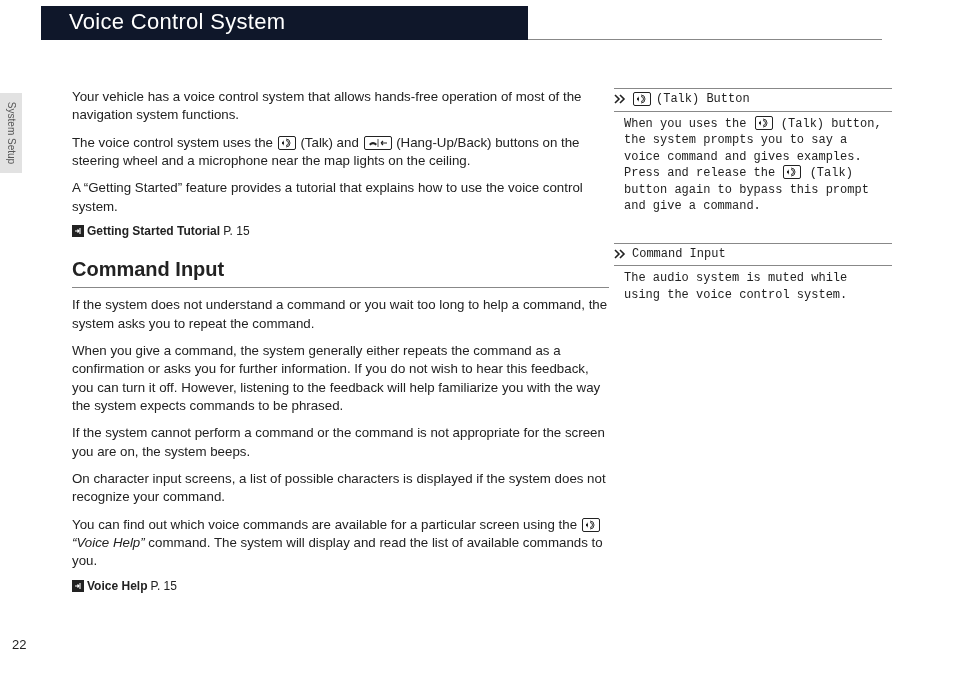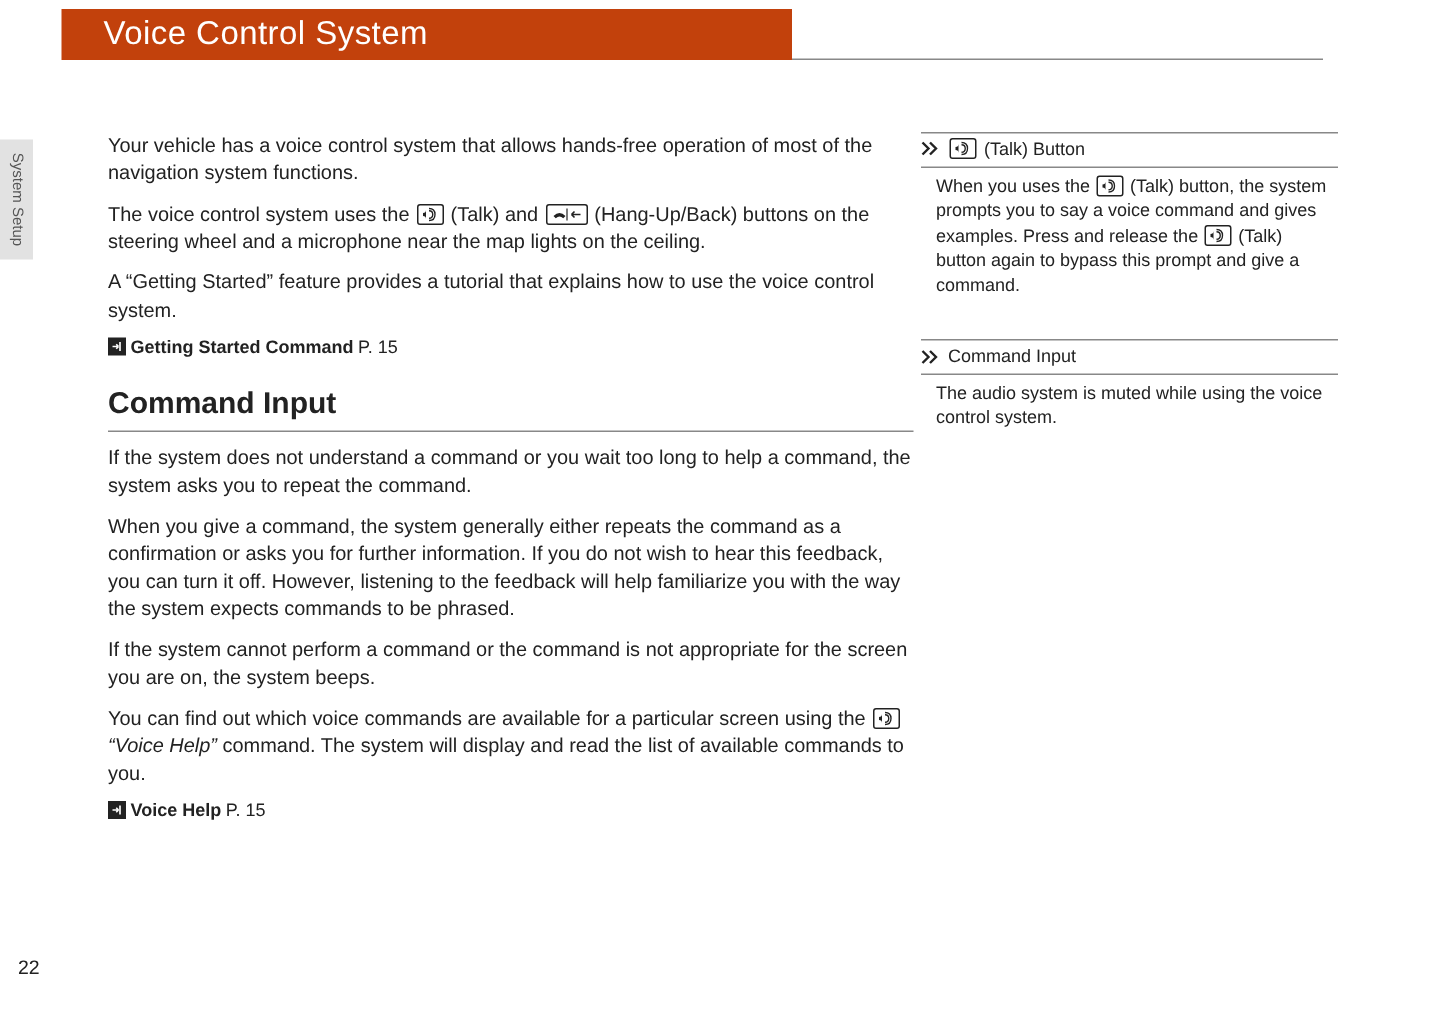--- a/index.html
+++ b/index.html
@@ -21,21 +21,21 @@
   }
   .title-bar {
     position: absolute;
     left: 41px;
     top: 6px;
     height: 34px;
     display: flex;
     align-items: stretch;
   }
   .title-dark {
-    background: #c2410c;
+    background: #0f172a;
     color: #fff;
     font-size: 22px;
     font-weight: 300;
     letter-spacing: 0.3px;
     padding: 4px 22px 6px 28px;
     width: 487px;
     box-sizing: border-box;
     display: flex;
     align-items: center;
   }
@@ -92,20 +92,21 @@
     border-top: 1px solid #888;
     margin: 0 0 8px 0;
   }
   .side-col {
     position: absolute;
     left: 614px;
     top: 88px;
     width: 278px;
     font-size: 12px;
     line-height: 1.38;
+    font-family: Liberation Mono, monospace;
   }
   .side-head {
     display: flex;
     align-items: center;
     gap: 4px;
     border-top: 1px solid #888;
     border-bottom: 1px solid #888;
     padding: 2px 0 3px 0;
     margin-bottom: 4px;
   }
@@ -184,30 +185,31 @@
           </svg>
         </span><span> (Hang-Up/Back) buttons on the steering wheel and a microphone near the map lights on the ceiling.</span>
   </p>
   <p>A “Getting Started” feature provides a tutorial that explains how to use the voice control system.</p>
   <div class="ref-line">
     <span class="link-arrow">
           <svg width="10" height="10" viewBox="0 0 10 10">
             <path d="M2 5 L6 5 M6 5 L4.5 3.5 M6 5 L4.5 6.5 M7 2 L7 8" stroke="#fff" stroke-width="1.1" fill="none"></path>
           </svg>
         </span>
-    <span class="bold">Getting Started Command</span>
+    <span class="bold">Getting Started Tutorial</span>
     <span class="page-ref">P. 15</span>
   </div>
 
   <h2 class="section">Command Input</h2>
   <hr class="hr">
 
   <p>If the system does not understand a command or you wait too long to help a command, the system asks you to repeat the command.</p>
   <p>When you give a command, the system generally either repeats the command as a confirmation or asks you for further information. If you do not wish to hear this feedback, you can turn it off. However, listening to the feedback will help familiarize you with the way the system expects commands to be phrased.</p>
   <p>If the system cannot perform a command or the command is not appropriate for the screen you are on, the system beeps.</p>
+  <p>On character input screens, a list of possible characters is displayed if the system does not recognize your command.</p>
   <p>
     <span>You can find out which voice commands are available for a particular screen using the </span><span class="icon-box">
           <svg width="12" height="10" viewBox="0 0 12 10">
             <path d="M1 4 Q3 4 3 2 L3 8 Q3 6 1 6 Z" fill="#222"></path>
             <path d="M5 1 Q9 1 9 5 Q9 9 5 9" fill="none" stroke="#222" stroke-width="0.9"></path>
             <path d="M5 2.5 Q7.5 2.5 7.5 5 Q7.5 7.5 5 7.5" fill="none" stroke="#222" stroke-width="0.9"></path>
           </svg>
         </span><span class="italic"> “Voice Help”</span><span> command. The system will display and read the list of available commands to you.</span>
   </p>
   <div class="ref-line">

